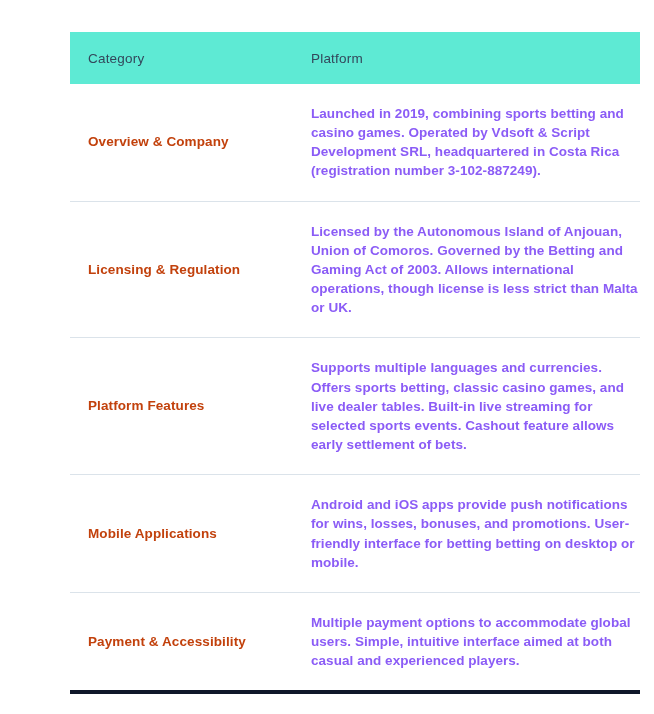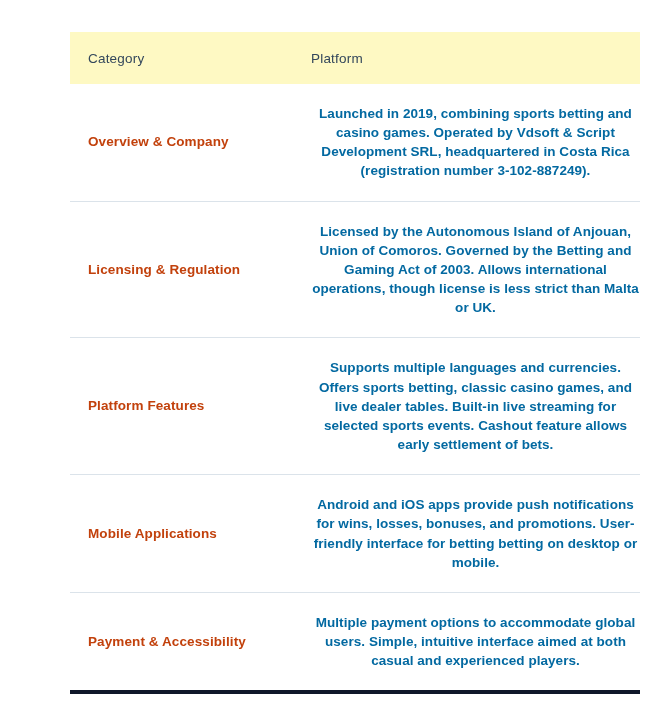--- a/index.html
+++ b/index.html
@@ -25,21 +25,21 @@
     left: 70px;
     top: 32px;
     width: 534px;
   }
   table.info-table {
     width: 534px;
     border-collapse: collapse;
     table-layout: fixed;
   }
   table.info-table thead tr {
-    background: #fef9c3;
+    background: #5eead4;
   }
   table.info-table thead th {
     text-align: left;
     font-weight: 400;
     font-size: 13.5px;
     color: #33475b;
     padding: 19px 0 18px 18px;
     letter-spacing: 0.2px;
     border: none;
   }
@@ -58,25 +58,24 @@
   td.cell-category {
     font-size: 13.5px;
     font-weight: bold;
     color: #c2410c;
     line-height: 1.32;
     letter-spacing: 0.1px;
   }
   td.cell-details {
     font-size: 13.5px;
     font-weight: bold;
-    color: #0369a1;
+    color: #8b5cf6;
     line-height: 1.42;
     letter-spacing: 0.05px;
     padding-right: 14px;
-    text-align: center;
   }
   table.info-table tbody tr:last-child td {
     border-bottom: 4px solid #0f172a;
   }
 </style>
 </head>
 <body>
 
 <div class="page">
   <div class="table-wrap">

